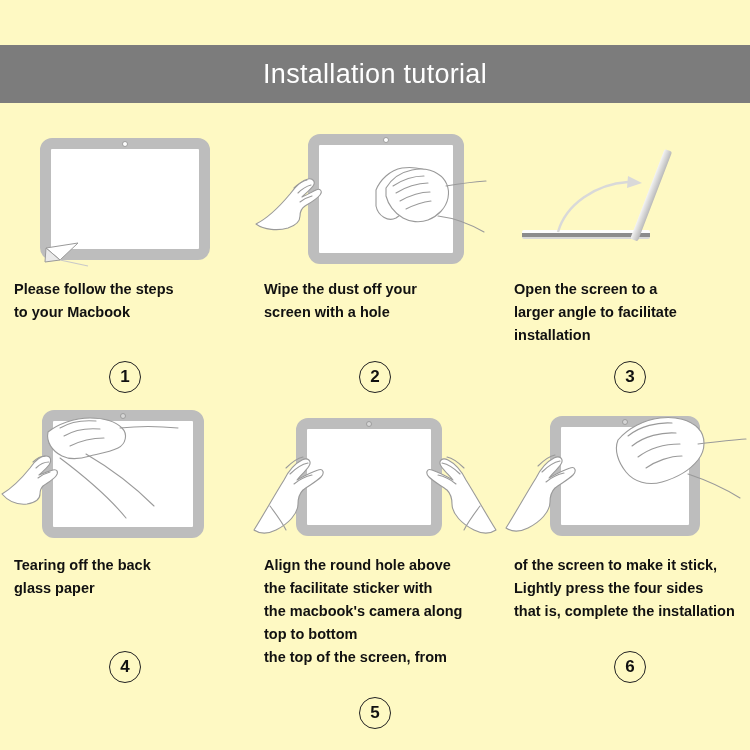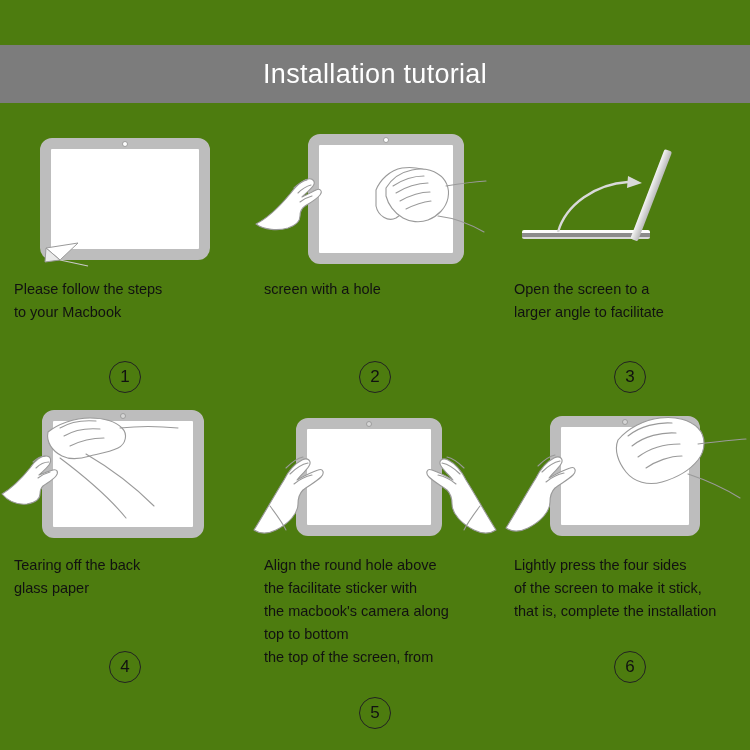--- a/index.html
+++ b/index.html
@@ -2,39 +2,40 @@
 <html><head>
 <meta charset="utf-8">
 <style>
   html,body{margin:0;padding:0;}
   body{
     width:750px;height:750px;
     background:#ffffff;
     font-family:"Liberation Sans","DejaVu Sans",sans-serif;
     overflow:hidden;
   }
-  .page{position:relative;width:750px;height:750px;background:#4d7c0f;}
+  .page{position:relative;width:750px;height:750px;background:#fef9c3;}
 
   
   .banner{
     position:absolute;left:0;top:45px;width:750px;height:58px;
     background:#7c7c7c;
     display:flex;align-items:center;justify-content:center;
   }
   .banner-title{
     color:#ffffff;font-size:27px;font-weight:400;letter-spacing:.3px;
     line-height:1;
   }
 
   
   .grid{
     position:absolute;left:0;top:126px;width:750px;height:600px;
     display:grid;
     grid-template-columns:250px 250px 250px;
     grid-template-rows:276px 290px;
+    font-weight:bold;
   }
   .cell{position:relative;}
 
   .art{
     position:relative;width:250px;height:145px;
   }
   .caption{
     position:absolute;left:0;top:152px;width:236px;
     font-size:14.5px;line-height:23px;color:#111;
     padding-left:14px;box-sizing:border-box;
@@ -138,37 +139,39 @@
           <path class="ink" d="M143,60 C152,54 164,50 174,50"></path>
           <path class="ink" d="M146,67 C155,61 168,57 178,57"></path>
           <path class="ink" d="M150,75 C159,70 170,66 180,66"></path>
           <path class="ink" d="M156,83 C164,79 173,76 181,75"></path>
 
           <path class="ink" d="M196,60 C208,58 222,56 236,55"></path>
           <path class="ink" d="M188,90 C204,92 220,98 234,106"></path>
         </svg>
       </div>
       <div class="caption">
+        <div>Wipe the dust off your</div>
         <div>screen with a hole</div>
       </div>
       <div class="num">2</div>
     </div>
 
     <div class="cell r1 c3">
       <div class="art">
         <div class="lap-base"></div>
         <div class="lap-lid"></div>
         <svg class="overlay" viewBox="0 0 250 145">
           <path d="M58,106 C66,78 96,58 128,56" fill="none" stroke="#d9d9d9" stroke-width="2.4"></path>
           <polygon points="128,50 142,57 127,62" fill="#d9d9d9"></polygon>
         </svg>
       </div>
       <div class="caption">
         <div>Open the screen to a</div>
         <div>larger angle to facilitate</div>
+        <div>installation</div>
       </div>
       <div class="num">3</div>
     </div>
 
     <div class="cell r2 c1">
       <div class="art">
         <div class="screen" style="left:42px;top:8px;width:162px;height:128px;">
           <div class="cam filled"></div>
         </div>
         <svg class="overlay" viewBox="0 0 250 145">
@@ -257,21 +260,21 @@
                                  C148,84 134,80 126,70 C118,60 114,48 118,38 Z"></path>
           <path class="ink" d="M128,34 C140,24 158,20 172,21"></path>
           <path class="ink" d="M132,44 C144,34 162,30 176,31"></path>
           <path class="ink" d="M138,55 C150,46 166,42 180,42"></path>
           <path class="ink" d="M146,66 C156,59 170,54 182,54"></path>
           <path class="ink" d="M198,42 C214,40 230,38 246,37"></path>
           <path class="ink" d="M188,72 C206,78 224,86 240,96"></path>
         </svg>
       </div>
       <div class="caption" style="width:248px">
+        <div>of the screen to make it stick,</div>
         <div>Lightly press the four sides</div>
-        <div>of the screen to make it stick,</div>
         <div>that is, complete the installation</div>
       </div>
       <div class="num">6</div>
     </div>
 
   </div>
 </div>
 
 </body></html>

